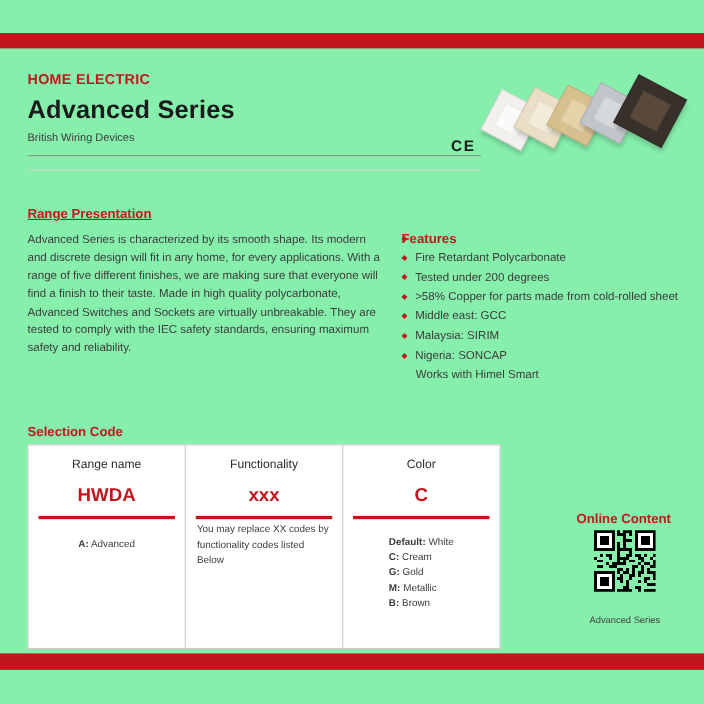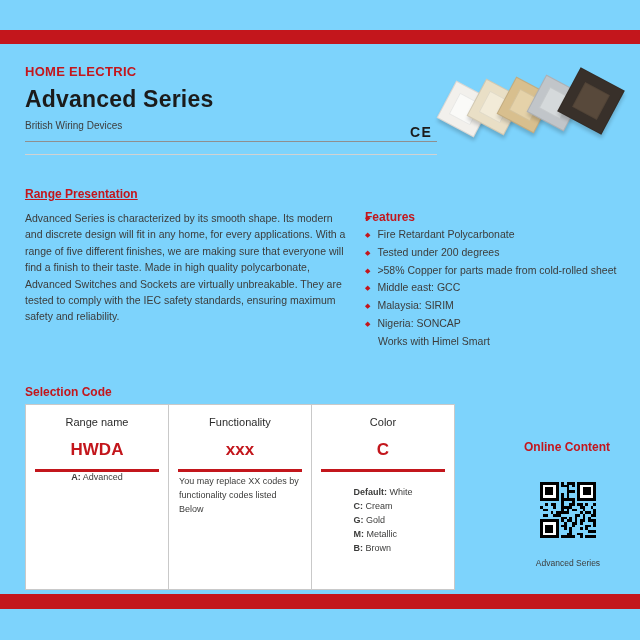--- a/index.html
+++ b/index.html
@@ -3,21 +3,21 @@
 <meta charset="utf-8">
 <style>
   :root{
     --red:#c3161c;
     --text-dark:#1b1b1b;
     --text-body:#3c3c3b;
     --border-gray:#c9c9c9;
   }
   *{box-sizing:border-box;margin:0;padding:0;}
   body{background:#fff;}
-  .page{position:relative;width:640px;height:640px;background:#7dd3fc;
+  .page{position:relative;width:640px;height:640px;background:#86efac;
         font-family:"Liberation Sans", sans-serif;overflow:hidden;}
 
   .bar{position:absolute;left:0;width:640px;background:var(--red);}
   .bar.top{top:30px;height:14px;}
   .bar.bottom{top:594px;height:15px;}
 
   .brand{position:absolute;left:25px;top:64px;font-size:13px;font-weight:bold;
          color:var(--red);letter-spacing:.3px;}
   .title{position:absolute;left:25px;top:86px;font-size:23px;font-weight:bold;
          color:var(--text-dark);letter-spacing:.2px;}
@@ -35,41 +35,41 @@
   .plate-1{left:36px;top:18px;width:42px;height:42px;z-index:2;}
   .plate-2{left:66px;top:16px;width:42px;height:42px;z-index:3;}
   .plate-3{left:96px;top:14px;width:42px;height:42px;z-index:4;}
   .plate-4{left:128px;top:8px;width:50px;height:50px;z-index:5;}
   .plate-4 .plate-inner{inset:10px;}
 
   .section-heading{font-size:12px;font-weight:bold;color:var(--red);}
   .h-range{position:absolute;left:25px;top:187px;text-decoration:underline;}
   .h-features{position:absolute;left:365px;top:187px;margin-top:23px;}
   .h-selection{position:absolute;left:25px;top:385px;}
-  .h-online{position:absolute;left:524px;top:440px;text-align:center;}
+  .h-online{position:absolute;left:524px;top:464px;text-align:center;}
 
   .range-body{position:absolute;left:25px;top:210px;width:326px;
               font-size:10.5px;line-height:1.56;color:var(--text-body);}
 
   .features-list{position:absolute;left:365px;top:210px;width:265px;list-style:none;}
   .features-list li{display:flex;gap:7px;font-size:10.5px;line-height:1.5;
                     color:var(--text-body);margin-bottom:2px;}
   .bullet{color:var(--red);font-size:7px;line-height:15px;flex:0 0 auto;}
   .features-footnote{margin-left:13px;font-size:10.5px;line-height:1.5;
                      color:var(--text-body);margin-top:1px;}
 
   .sel-table{position:absolute;left:25px;top:404px;width:430px;height:186px;
              border:1px solid var(--border-gray);display:flex;background:#fff;}
   .sel-col{flex:1 1 0;min-width:0;}
   .sel-col + .sel-col{border-left:1px solid var(--border-gray);}
   .sel-hdr{text-align:center;font-size:11px;color:#2b2b2b;padding-top:11px;height:30px;}
   .sel-code{text-align:center;font-weight:bold;color:var(--red);font-size:17px;
             height:30px;display:flex;align-items:center;justify-content:center;}
   .sel-underline{height:3px;background:var(--red);margin:4px 9px 0;}
-  .sel-note-1{text-align:center;font-size:9px;color:var(--text-body);}
+  .sel-note-1{text-align:center;padding-top:17px;font-size:9px;color:var(--text-body);}
   .sel-note-2{padding:3px 10px 0;font-size:9px;line-height:1.55;color:var(--text-body);}
   .sel-note-3{text-align:center;padding-top:14px;}
   .sel-note-3 .color-list{display:inline-block;text-align:left;font-size:9px;
                           line-height:1.55;color:var(--text-body);}
   .note-label{font-weight:bold;}
 
   .qr{position:absolute;left:540px;top:482px;width:56px;height:56px;fill:#000;
       shape-rendering:crispEdges;}
   .qr-caption{position:absolute;left:521px;top:558px;width:94px;text-align:center;
               font-size:8.5px;color:var(--text-body);}

